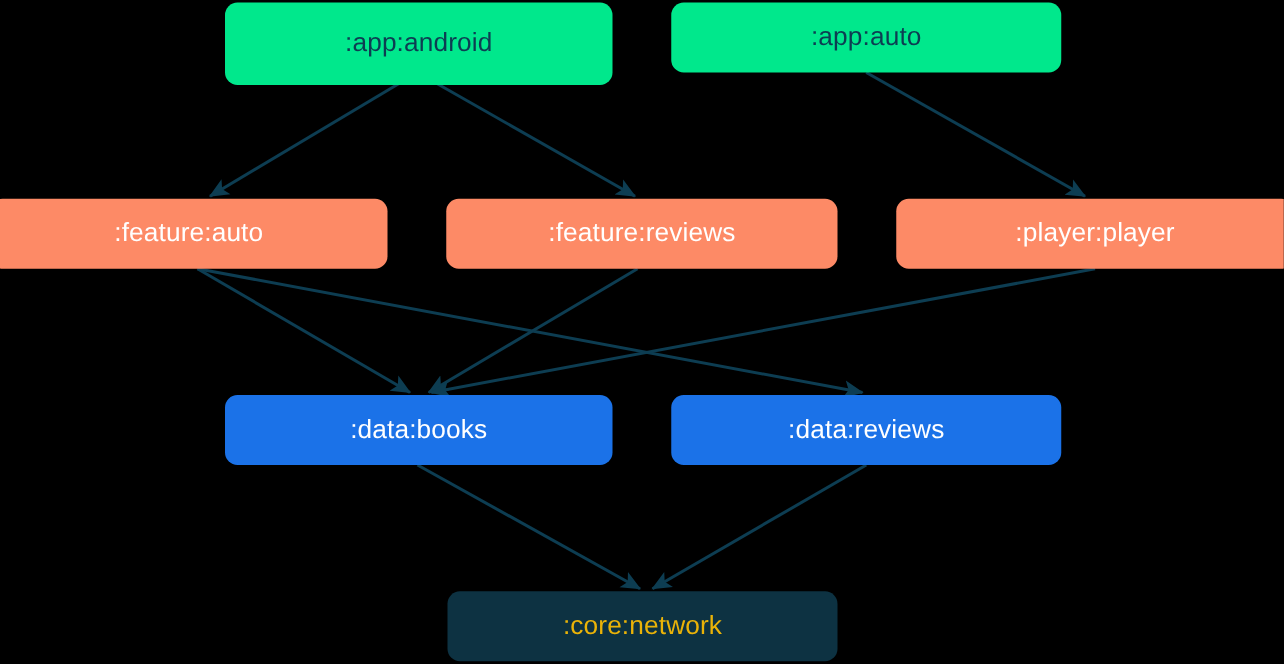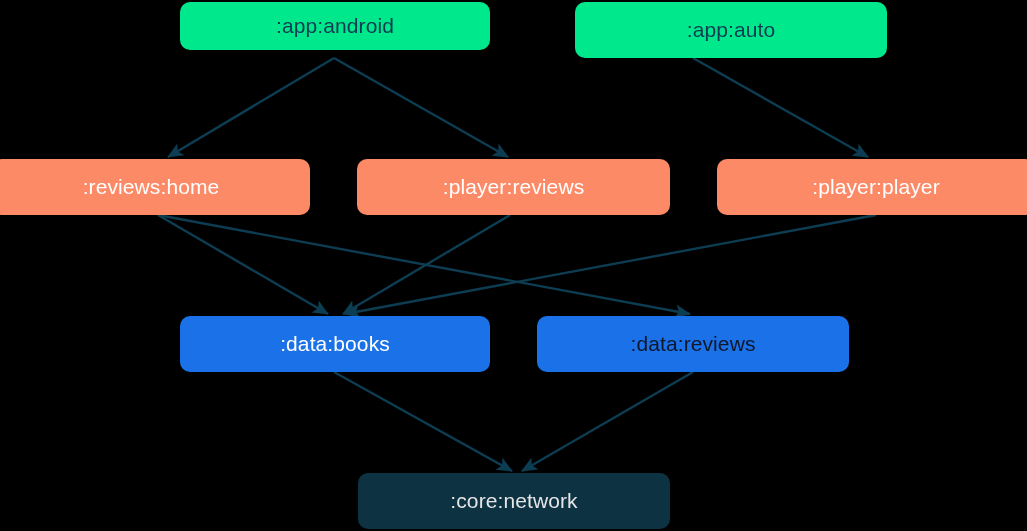--- a/index.html
+++ b/index.html
@@ -60,39 +60,39 @@
       <line x1="693" y1="58" x2="868" y2="157" stroke="#0d3d52" stroke-width="2.4" marker-end="url(#arrowhead)"></line>
       <line x1="158" y1="215" x2="328" y2="314" stroke="#0d3d52" stroke-width="2.4" marker-end="url(#arrowhead)"></line>
       <line x1="158" y1="215" x2="690" y2="314" stroke="#0d3d52" stroke-width="2.4" marker-end="url(#arrowhead)"></line>
       <line x1="510" y1="215" x2="343" y2="314" stroke="#0d3d52" stroke-width="2.4" marker-end="url(#arrowhead)"></line>
       <line x1="876" y1="215" x2="345" y2="314" stroke="#0d3d52" stroke-width="2.4" marker-end="url(#arrowhead)"></line>
       <line x1="334" y1="372" x2="512" y2="471" stroke="#0d3d52" stroke-width="2.4" marker-end="url(#arrowhead)"></line>
       <line x1="693" y1="372" x2="522" y2="471" stroke="#0d3d52" stroke-width="2.4" marker-end="url(#arrowhead)"></line>
     </svg>
 
   <div id="node-layer">
-      <div class="node" style="left: 180px; top: 2px; width: 310px; height: 48px; background: rgb(0, 232, 140); color: rgb(13, 61, 82);">
+      <div class="node" style="left: 180px; top: 2px; width: 310px; height: 66px; background: rgb(0, 232, 140); color: rgb(13, 61, 82);">
         <span class="node-label">:app:android</span>
       </div>
-      <div class="node" style="left: 537px; top: 2px; width: 312px; height: 56px; background: rgb(0, 232, 140); color: rgb(13, 61, 82); margin-left: 38px;">
+      <div class="node" style="left: 537px; top: 2px; width: 312px; height: 56px; background: rgb(0, 232, 140); color: rgb(13, 61, 82);">
         <span class="node-label">:app:auto</span>
       </div>
       <div class="node" style="left: -8px; top: 159px; width: 318px; height: 56px; background: rgb(253, 138, 102); color: rgb(255, 255, 255);">
-        <span class="node-label">:reviews:home</span>
+        <span class="node-label">:feature:auto</span>
       </div>
       <div class="node" style="left: 357px; top: 159px; width: 313px; height: 56px; background: rgb(253, 138, 102); color: rgb(255, 255, 255);">
-        <span class="node-label">:player:reviews</span>
+        <span class="node-label">:feature:reviews</span>
       </div>
       <div class="node" style="left: 717px; top: 159px; width: 318px; height: 56px; background: rgb(253, 138, 102); color: rgb(255, 255, 255);">
         <span class="node-label">:player:player</span>
       </div>
       <div class="node" style="left: 180px; top: 316px; width: 310px; height: 56px; background: rgb(27, 114, 232); color: rgb(255, 255, 255); justify-content: center;">
         <span class="node-label">:data:books</span>
       </div>
-      <div class="node" style="left: 537px; top: 316px; width: 312px; height: 56px; background: rgb(27, 114, 232); color: #0f172a;">
+      <div class="node" style="left: 537px; top: 316px; width: 312px; height: 56px; background: rgb(27, 114, 232); color: #ffffff;">
         <span class="node-label">:data:reviews</span>
       </div>
-      <div class="node" style="left: 358px; top: 473px; width: 312px; height: 56px; background: rgb(13, 50, 66); color: #e5e5e5;">
+      <div class="node" style="left: 358px; top: 473px; width: 312px; height: 56px; background: rgb(13, 50, 66); color: #eab308;">
         <span class="node-label">:core:network</span>
       </div>
     </div>
 
 </div>
 
 </body></html>

